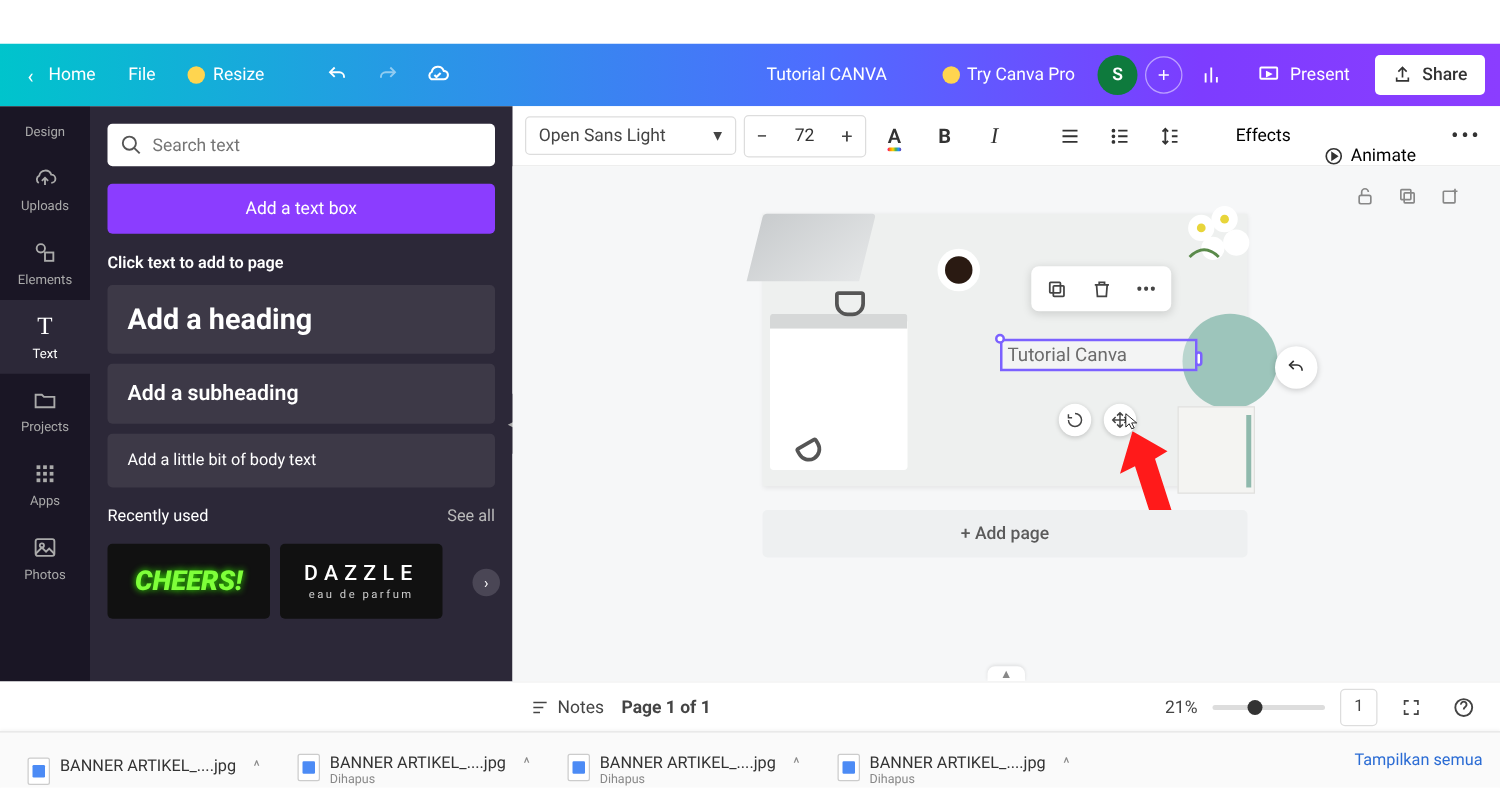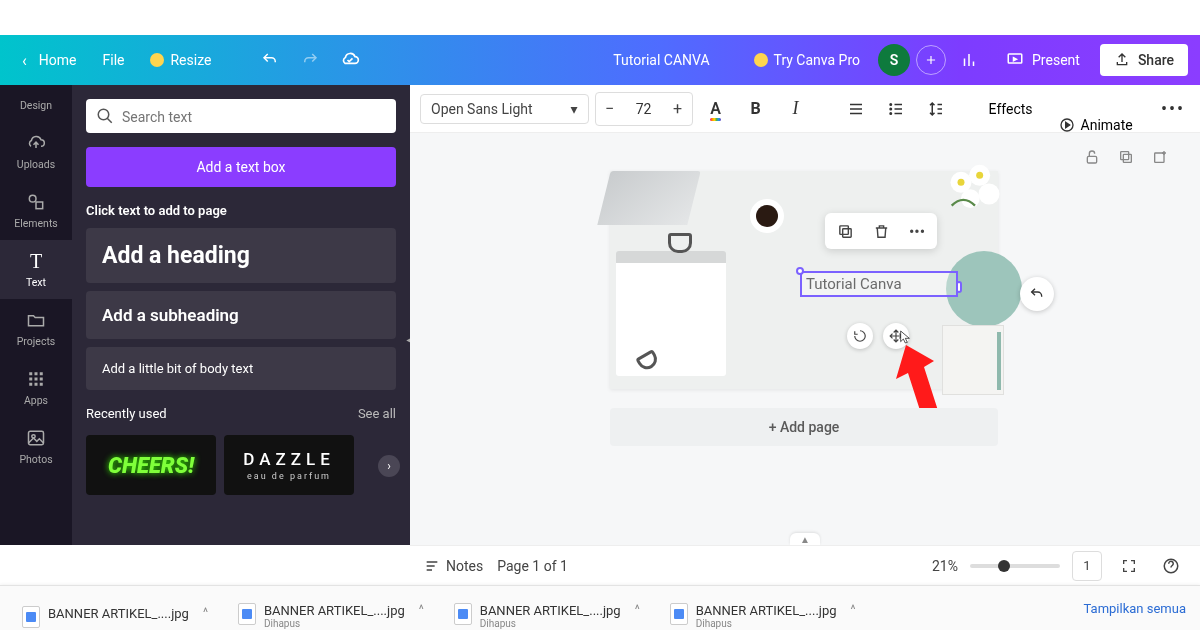--- a/index.html
+++ b/index.html
@@ -419,21 +419,21 @@
   </div>
 </div>
 
 <div class="bottom-bar">
   <div class="notes">
     <svg width="16" height="16" viewBox="0 0 24 24" fill="none" stroke="#444" stroke-width="2">
         <path d="M4 6h16M4 12h12M4 18h8"></path>
       </svg>
     <span>Notes</span>
   </div>
-  <span style="font-weight:400;">Page 1 of 1</span>
+  <span style="font-weight:700;">Page 1 of 1</span>
   <div class="zoom-group">
     <span>21%</span>
     <div class="slider">
         <div class="slider-dot"></div>
       </div>
     <div class="sq-btn">
       <span>1</span>
     </div>
     <div class="sq-btn" style="border:none">
       <svg width="16" height="16" viewBox="0 0 24 24" fill="none" stroke="#444" stroke-width="2">

